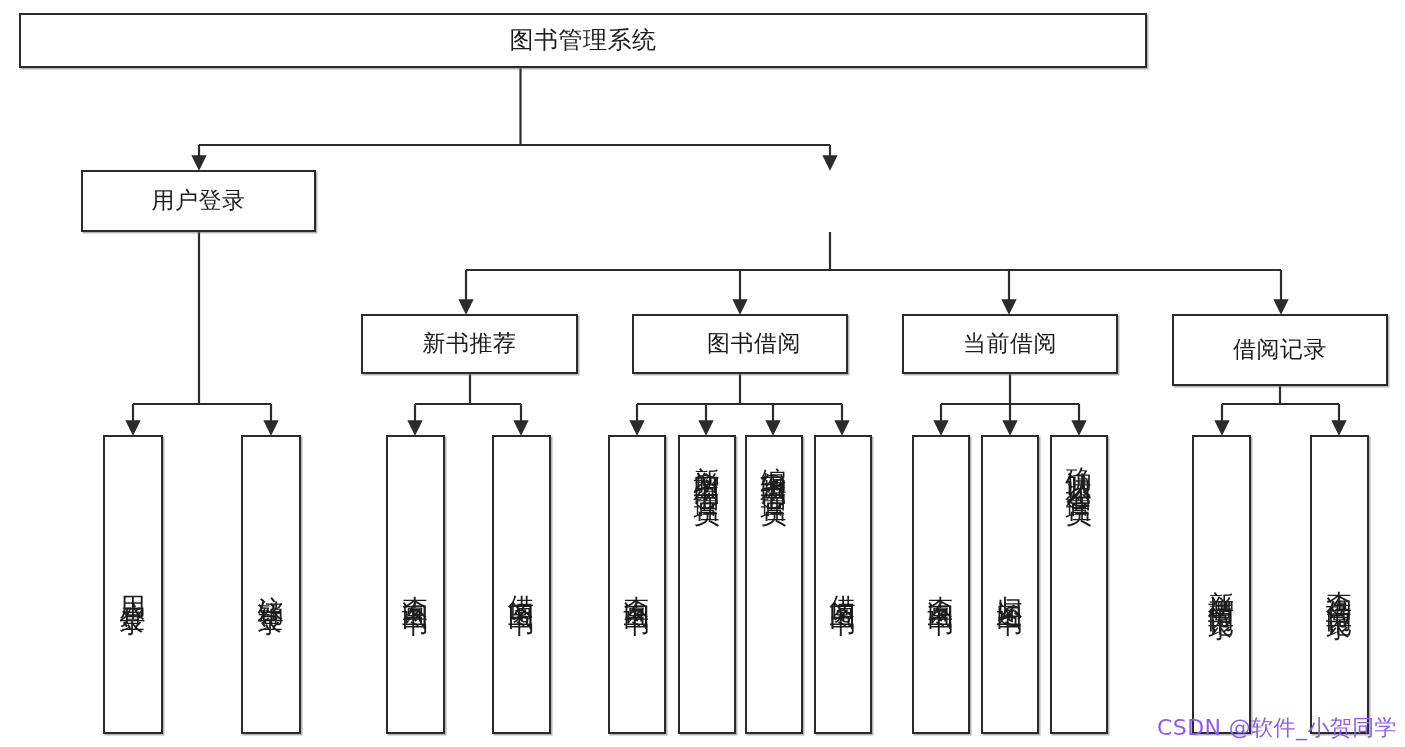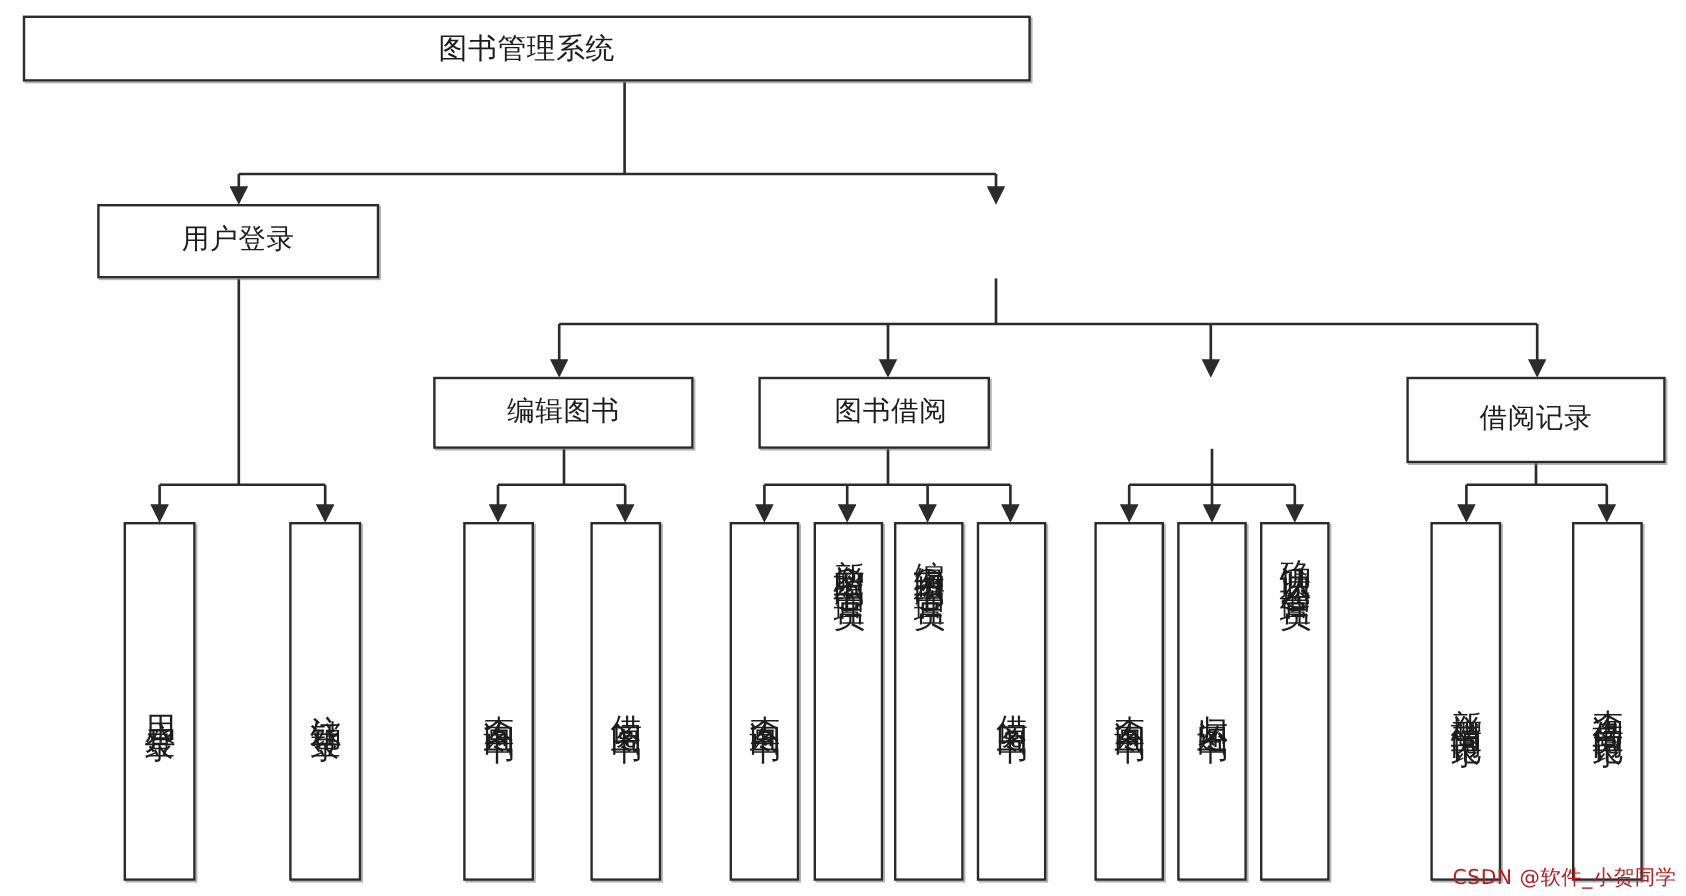--- a/index.html
+++ b/index.html
@@ -49,22 +49,22 @@
     height:auto;
   }
   .node.vert.mid{
     align-items:center;
     padding-top:0;
   }
   #watermark{
     position:absolute;
     right:8px;
     bottom:4px;
-    font-size:17px;
-    color:#b91c1c;
+    font-size:22px;
+    color:#8b5cf6;
     letter-spacing:.4px;
     white-space:nowrap;
     user-select:none;
     text-align:right;
   }
 </style>
 </head>
 <body>
 
 <div id="diagram-root">
@@ -115,33 +115,36 @@
       <path d="M 1010 404 L 1010 428" marker-end="url(#arrow)"></path>
       <path d="M 1079 404 L 1079 428" marker-end="url(#arrow)"></path>
 
       <path d="M 1280 374 L 1280 404"></path>
       <path d="M 1222 404 L 1339 404"></path>
       <path d="M 1222 404 L 1222 428" marker-end="url(#arrow)"></path>
       <path d="M 1339 404 L 1339 428" marker-end="url(#arrow)"></path>
     </g>
   </svg>
 
-  <div class="node horiz root" style="left:19px;top:13px;width:840px;height:55px;">
+  <div class="node horiz root" style="left:19px;top:13px;width:1128px;height:55px;">
     <span class="label">图书管理系统</span>
   </div>
 
   <div class="node horiz" style="left:81px;top:170px;width:235px;height:62px;">
     <span class="label">用户登录</span>
   </div>
 
   <div class="node horiz" style="left:361px;top:314px;width:217px;height:60px;">
-    <span class="label">编辑图书</span>
+    <span class="label">新书推荐</span>
   </div>
-  <div class="node horiz" style="left:632px;top:314px;width:193px;height:60px;padding-left:28px;">
+  <div class="node horiz" style="left:632px;top:314px;width:216px;height:60px;padding-left:28px;">
     <span class="label">图书借阅</span>
+  </div>
+  <div class="node horiz" style="left:902px;top:314px;width:216px;height:60px;">
+    <span class="label">当前借阅</span>
   </div>
   <div class="node horiz" style="left:1172px;top:314px;width:216px;height:72px;">
     <span class="label">借阅记录</span>
   </div>
 
   <div class="node vert mid" style="left:103px;top:435px;width:60px;height:299px;">
     <span class="label">用户登录</span>
   </div>
   <div class="node vert mid" style="left:241px;top:435px;width:60px;height:299px;">
     <span class="label">注销登录</span>

